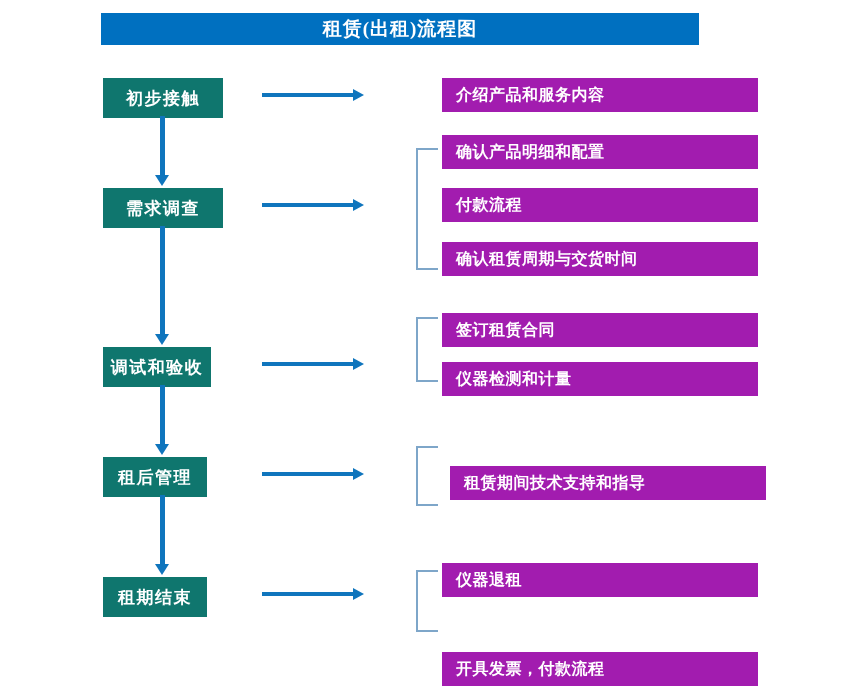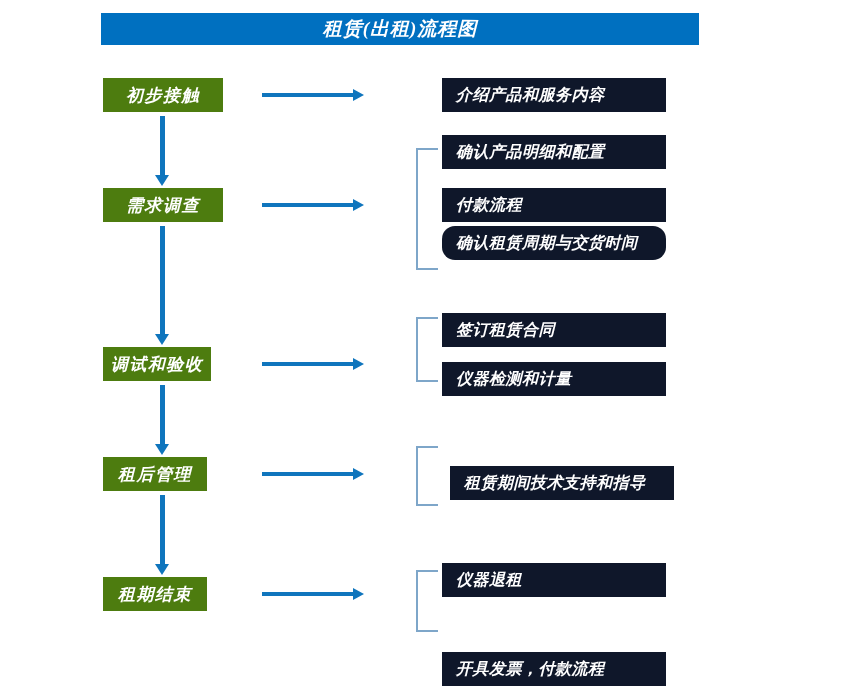--- a/index.html
+++ b/index.html
@@ -14,21 +14,20 @@
     position: relative;
     font-family: "Liberation Serif", "DejaVu Serif", serif;
     overflow: hidden;
   }
 
   #canvas {
     position: absolute;
     left: 0; top: 0;
     width: 844px;
     height: 688px;
-    font-style: italic;
   }
 
   
   .title-bar {
     position: absolute;
     left: 101px;
     top: 13px;
     width: 598px;
     height: 32px;
     background: #0070c0;
@@ -38,39 +37,39 @@
     letter-spacing: 1px;
     display: flex;
     align-items: center;
     justify-content: center;
     box-sizing: border-box;
   }
 
   
   .stage-box {
     position: absolute;
-    height: 34px;
-    background: #4d7c0f;
+    height: 40px;
+    background: #0f766e;
     color: #ffffff;
     font-size: 17px;
     font-weight: bold;
     letter-spacing: 1.5px;
     display: flex;
     align-items: center;
     justify-content: center;
     box-sizing: border-box;
   }
 
   
   .detail-box {
     position: absolute;
     left: 442px;
-    width: 224px;
+    width: 316px;
     height: 34px;
-    background: #0f172a;
+    background: #a21caf;
     color: #ffffff;
     font-size: 16px;
     font-weight: bold;
     letter-spacing: 0.5px;
     display: flex;
     align-items: center;
     box-sizing: border-box;
     padding-left: 14px;
   }
 
@@ -192,21 +191,21 @@
 
   <div class="bracket" style="left:416px; top:148px; height:122px;"></div>
   <div class="bracket" style="left:416px; top:317px; height:65px;"></div>
   <div class="bracket" style="left:416px; top:446px; height:60px;"></div>
   <div class="bracket" style="left:416px; top:570px; height:62px;"></div>
 
   <div class="detail-box" style="top:78px;">介绍产品和服务内容</div>
 
   <div class="detail-box" style="top:135px;">确认产品明细和配置</div>
   <div class="detail-box" style="top:188px;">付款流程</div>
-  <div class="detail-box" style="top:226px;border-radius:13px;">确认租赁周期与交货时间</div>
+  <div class="detail-box" style="top:242px;">确认租赁周期与交货时间</div>
 
   <div class="detail-box" style="top:362px;">仪器检测和计量</div>
   <div class="detail-box" style="top:313px;">签订租赁合同</div>
 
   <div class="detail-box" style="top:466px;margin-left:8px;">租赁期间技术支持和指导</div>
 
   <div class="detail-box" style="top:563px;">仪器退租</div>
   <div class="detail-box" style="top:613px;margin-top:39px;">开具发票，付款流程</div>
 
 </div>

